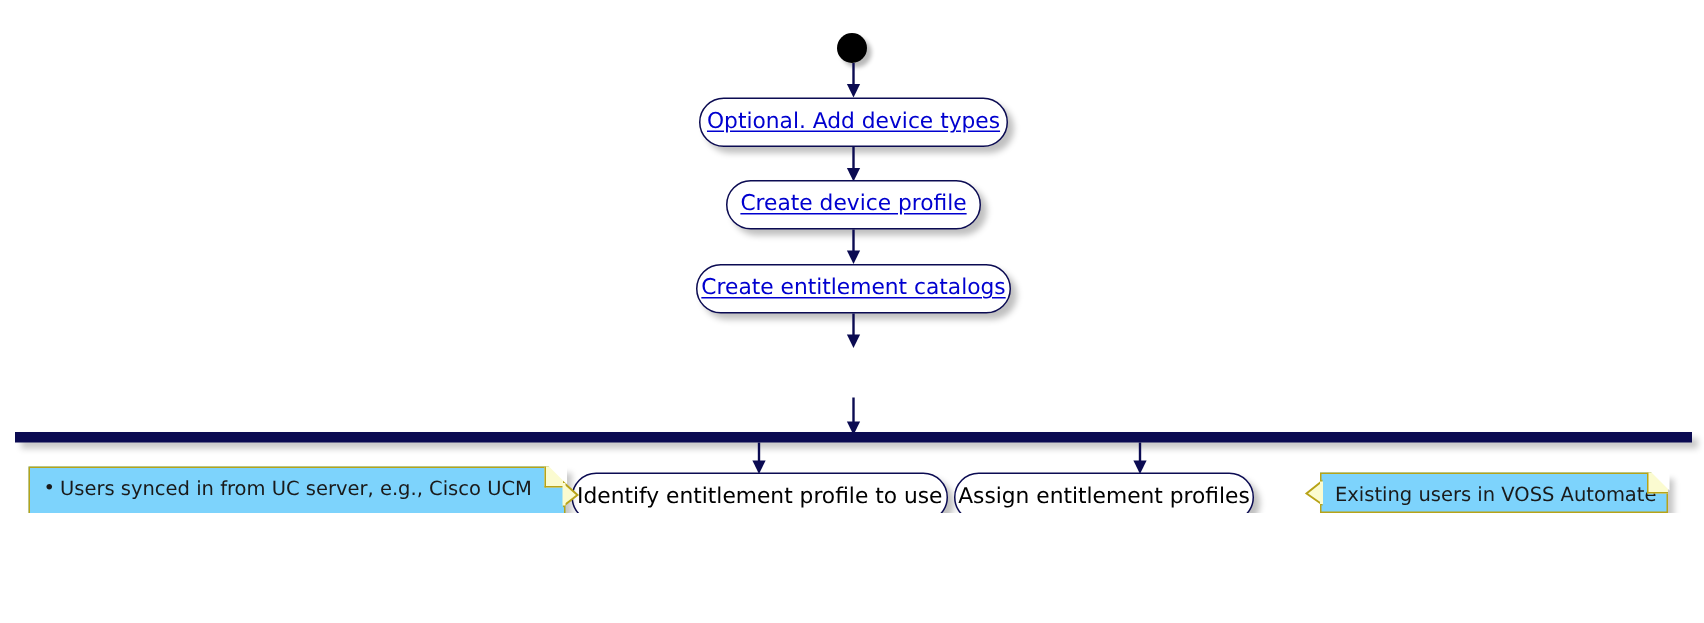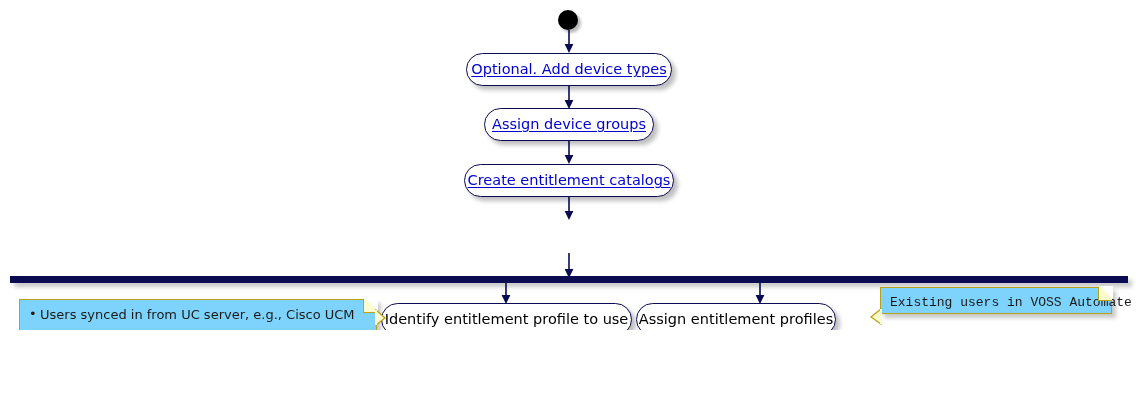--- a/index.html
+++ b/index.html
@@ -10,20 +10,21 @@
   }
   body {
     font-family: "DejaVu Sans", "Liberation Sans", sans-serif;
   }
   #diagram {
     position: relative;
     width: 1136px;
     height: 330px;
     background: #ffffff;
     overflow: hidden;
+    margin-top: 12px;
   }
 
   
   .node { position: absolute; box-sizing: border-box; }
 
   
   .start-node {
     width: 20px; height: 20px;
     border-radius: 50%;
     background: #000000;
@@ -140,21 +141,21 @@
   </div>
 
   <div class="connector" style="left:561px; top:86px;">
     <svg width="16" height="24" viewBox="0 0 16 24">
       <line x1="8" y1="0" x2="8" y2="17" stroke="#0b0b52" stroke-width="1.6"></line>
       <polygon points="8,23 3.6,14 12.4,14" fill="#0b0b52"></polygon>
     </svg>
   </div>
 
   <div class="node activity link" style="left:484px; top:108px; width:170px;">
-    <span class="label">Assign device groups</span>
+    <span class="label">Create device profile</span>
   </div>
 
   <div class="connector" style="left:561px; top:141px;">
     <svg width="16" height="24" viewBox="0 0 16 24">
       <line x1="8" y1="0" x2="8" y2="17" stroke="#0b0b52" stroke-width="1.6"></line>
       <polygon points="8,23 3.6,14 12.4,14" fill="#0b0b52"></polygon>
     </svg>
   </div>
 
   <div class="node activity link" style="left:464px; top:164px; width:210px;text-align:right;">
@@ -207,21 +208,21 @@
     </ul>
   </div>
 
   <div class="note-tail" style="left:376px; top:310px;">
     <svg width="10" height="20" viewBox="0 0 10 20">
       <polygon points="0,0 9,8 0,15" fill="#fbfbd0" stroke="#b8a317" stroke-width="1.3"></polygon>
       <line x1="0" y1="0" x2="0" y2="15" stroke="#fbfbd0" stroke-width="2"></line>
     </svg>
   </div>
 
-  <div class="note" style="left:880px; top:287px; width:232px; height:27px;font-family:Liberation Mono, monospace;">
+  <div class="note" style="left:880px; top:303px; width:232px; height:27px;">
     <div class="note-fold"></div>
     <div class="note-text" style="padding-top:0px;">Existing users in VOSS Automate</div>
   </div>
 
   <div class="note-tail" style="left:870px; top:309px;">
     <svg width="12" height="20" viewBox="0 0 12 20">
       <polygon points="11,0 1,8 11,15" fill="#fbfbd0" stroke="#b8a317" stroke-width="1.3"></polygon>
       <line x1="11" y1="0" x2="11" y2="15" stroke="#fbfbd0" stroke-width="2"></line>
     </svg>
   </div>

